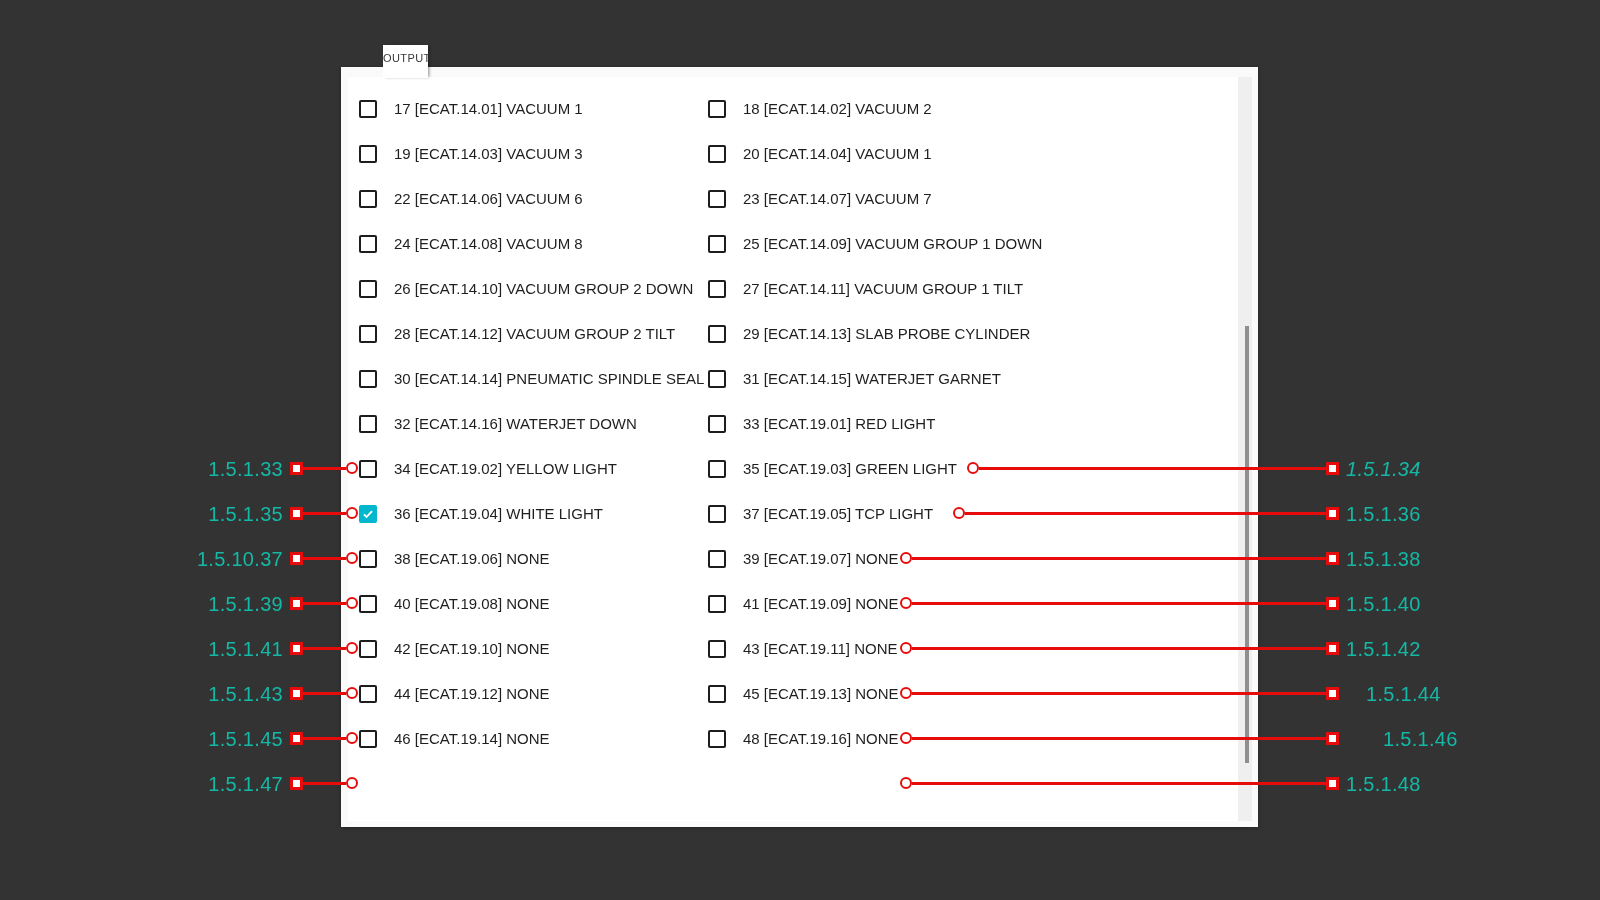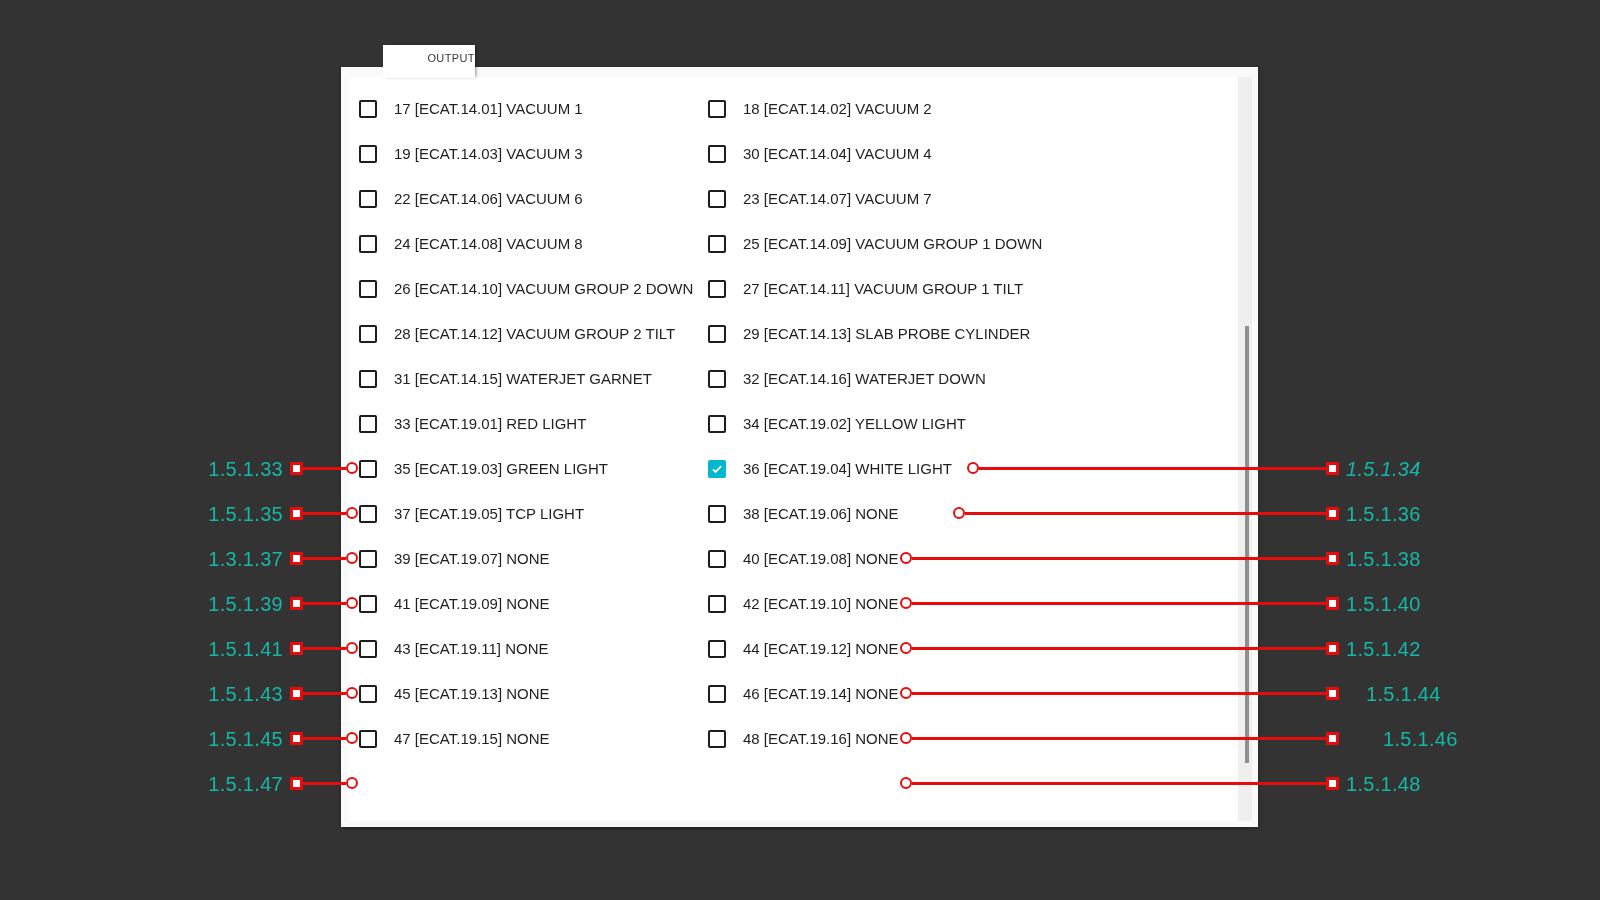--- a/index.html
+++ b/index.html
@@ -9,28 +9,27 @@
     height: 900px;
     overflow: hidden;
     background: #333333;
     font-family: "Liberation Sans", "DejaVu Sans", sans-serif;
     position: relative;
   }
   .tab {
     position: absolute;
     left: 383px;
     top: 45px;
-    width: 72px;
+    width: 45px;
     height: 33px;
     background: #ffffff;
     z-index: 6;
     box-shadow: 2px 0 3px -1px rgba(0,0,0,0.45);
     display: flex;
-    justify-content: flex-end;
-    padding-left: 20px;
+    justify-content: flex-start;
   }
   .tab-label {
     margin-top: 7px;
     font-size: 11px;
     letter-spacing: 0.4px;
     color: #383838;
   }
   .panel {
     position: absolute;
     left: 341px;
@@ -149,21 +148,21 @@
         <div class="row">
           <span class="checkbox"></span>
           <span class="row-label">18 [ECAT.14.02] VACUUM 2</span>
         </div>
         <div class="row">
           <span class="checkbox"></span>
           <span class="row-label">19 [ECAT.14.03] VACUUM 3</span>
         </div>
         <div class="row">
           <span class="checkbox"></span>
-          <span class="row-label">30 [ECAT.14.04] VACUUM 4</span>
+          <span class="row-label">20 [ECAT.14.04] VACUUM 1</span>
         </div>
         <div class="row">
           <span class="checkbox"></span>
           <span class="row-label">22 [ECAT.14.06] VACUUM 6</span>
         </div>
         <div class="row">
           <span class="checkbox"></span>
           <span class="row-label">23 [ECAT.14.07] VACUUM 7</span>
         </div>
         <div class="row">
@@ -182,20 +181,24 @@
           <span class="checkbox"></span>
           <span class="row-label">27 [ECAT.14.11] VACUUM GROUP 1 TILT</span>
         </div>
         <div class="row">
           <span class="checkbox"></span>
           <span class="row-label">28 [ECAT.14.12] VACUUM GROUP 2 TILT</span>
         </div>
         <div class="row">
           <span class="checkbox"></span>
           <span class="row-label">29 [ECAT.14.13] SLAB PROBE CYLINDER</span>
+        </div>
+        <div class="row">
+          <span class="checkbox"></span>
+          <span class="row-label">30 [ECAT.14.14] PNEUMATIC SPINDLE SEAL</span>
         </div>
         <div class="row">
           <span class="checkbox"></span>
           <span class="row-label">31 [ECAT.14.15] WATERJET GARNET</span>
         </div>
         <div class="row">
           <span class="checkbox"></span>
           <span class="row-label">32 [ECAT.14.16] WATERJET DOWN</span>
         </div>
         <div class="row">
@@ -250,24 +253,20 @@
           <span class="checkbox"></span>
           <span class="row-label">44 [ECAT.19.12] NONE</span>
         </div>
         <div class="row">
           <span class="checkbox"></span>
           <span class="row-label">45 [ECAT.19.13] NONE</span>
         </div>
         <div class="row">
           <span class="checkbox"></span>
           <span class="row-label">46 [ECAT.19.14] NONE</span>
-        </div>
-        <div class="row">
-          <span class="checkbox"></span>
-          <span class="row-label">47 [ECAT.19.15] NONE</span>
         </div>
         <div class="row">
           <span class="checkbox"></span>
           <span class="row-label">48 [ECAT.19.16] NONE</span>
         </div>
       </div>
   </div>
   <div class="scroll-track">
     <div class="scroll-thumb"></div>
   </div>
@@ -283,21 +282,21 @@
     <div class="ann-square" style="left: 1326px; top: 462px;"></div>
     <div class="ann-label" style="left: 1346px; top: 454.5px; font-style: italic;">1.5.1.34</div>
     <div class="ann-label" style="right: 1317px; top: 499.5px;">1.5.1.35</div>
     <div class="ann-square" style="left: 289.5px; top: 507px;"></div>
     <div class="ann-line" style="left: 302.5px; top: 512.25px; width: 43.5px; height: 2.5px;"></div>
     <div class="ann-circle" style="left: 345.5px; top: 507px;"></div>
     <div class="ann-circle" style="left: 952.953px; top: 507px;"></div>
     <div class="ann-line" style="left: 965.453px; top: 512.25px; width: 360.547px; height: 2.5px;"></div>
     <div class="ann-square" style="left: 1326px; top: 507px;"></div>
     <div class="ann-label" style="left: 1346px; top: 499.5px;">1.5.1.36</div>
-    <div class="ann-label" style="right: 1317px; top: 544.5px;">1.3.1.37</div>
+    <div class="ann-label" style="right: 1317px; top: 544.5px;">1.5.10.37</div>
     <div class="ann-square" style="left: 289.5px; top: 552px;"></div>
     <div class="ann-line" style="left: 302.5px; top: 557.25px; width: 43.5px; height: 2.5px;"></div>
     <div class="ann-circle" style="left: 345.5px; top: 552px;"></div>
     <div class="ann-circle" style="left: 899.625px; top: 552px;"></div>
     <div class="ann-line" style="left: 912.125px; top: 557.25px; width: 413.875px; height: 2.5px;"></div>
     <div class="ann-square" style="left: 1326px; top: 552px;"></div>
     <div class="ann-label" style="left: 1346px; top: 544.5px;">1.5.1.38</div>
     <div class="ann-label" style="right: 1317px; top: 589.5px;">1.5.1.39</div>
     <div class="ann-square" style="left: 289.5px; top: 597px;"></div>
     <div class="ann-line" style="left: 302.5px; top: 602.25px; width: 43.5px; height: 2.5px;"></div>

